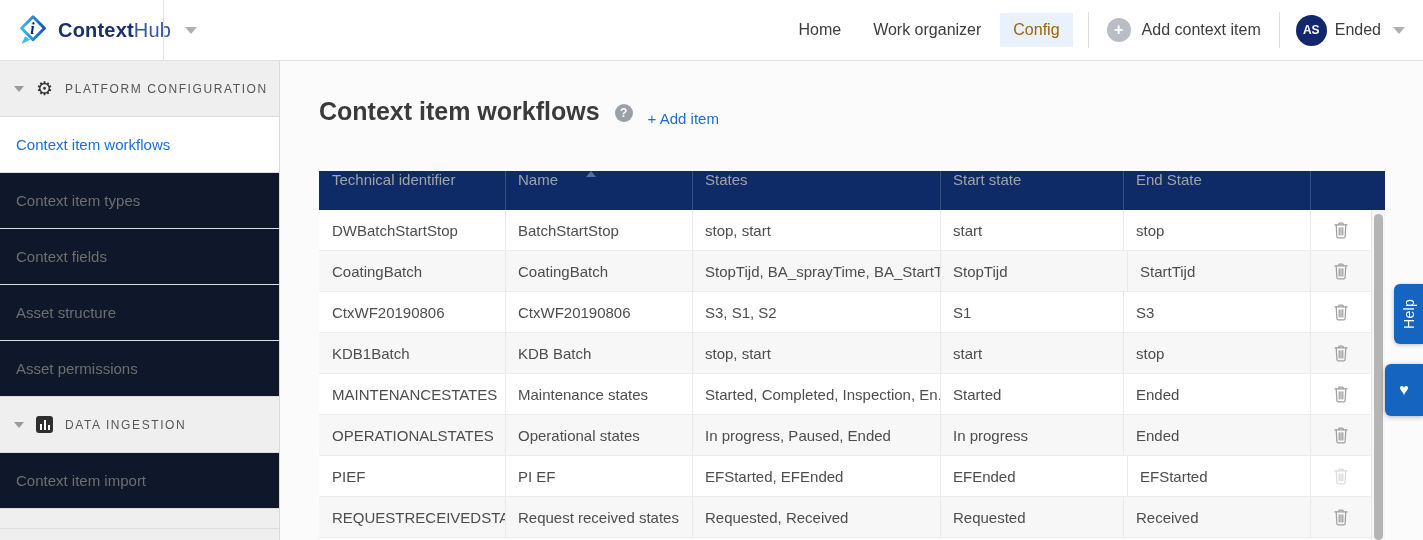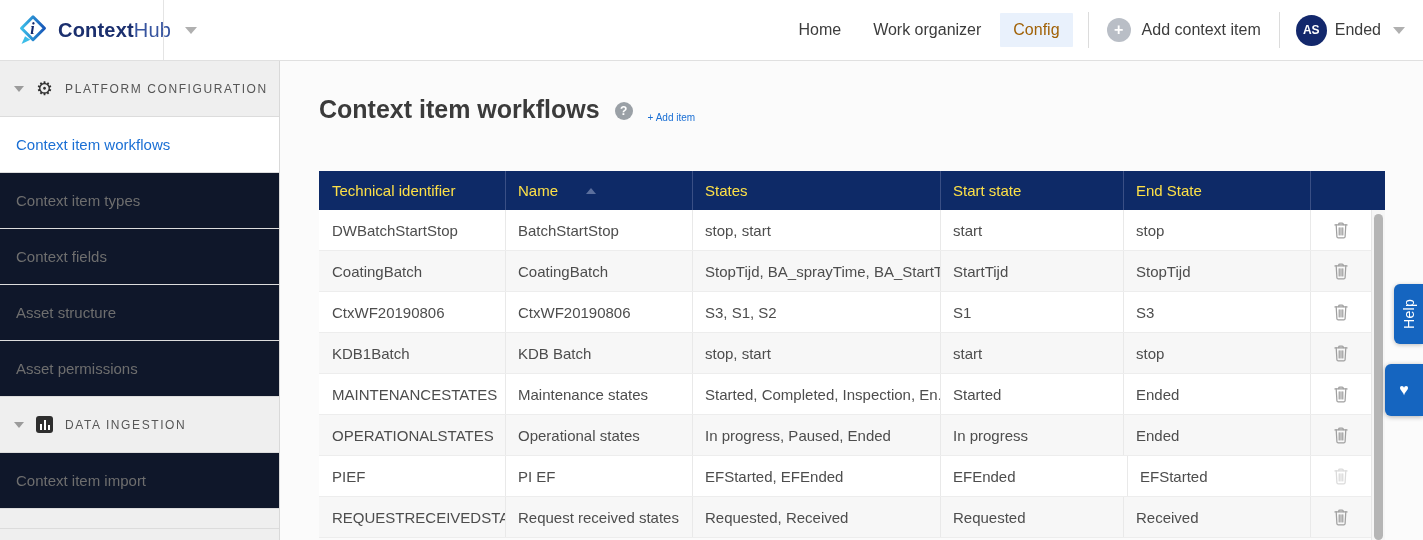--- a/index.html
+++ b/index.html
@@ -45,26 +45,26 @@
   .side-item.selected { background:#fff; color:#1a6fd4; }
   .side-spacer { height:20px; border-bottom:1px solid #dcdcdc; }
 
   
   .main { position:absolute; left:281px; top:61px; width:1142px; height:479px; background:#fbfbfb; }
   .page-head { display:flex; align-items:center; gap:15px; padding:34px 0 0 38px; }
   .page-title { font-size:25px; font-weight:700; color:#3b3b3b; }
   .help-circle { width:18px; height:18px; border-radius:50%; background:#9aa0a6; color:#fff;
                  font-size:12px; font-weight:700; display:flex; align-items:center; justify-content:center;
                  cursor:pointer; margin-top:3px; }
-  .add-item { font-size:10px; color:#1a6fd4; cursor:pointer; margin-top:15px; }
+  .add-item { font-size:15px; color:#1a6fd4; cursor:pointer; margin-top:15px; }
 
   
   .table-wrap { position:absolute; left:38px; top:110px; width:1066px; }
   .thead { display:flex; height:39px; background:#0e2a67; }
-  .th { color:#fde047; font-size:15px; display:flex; align-items:center; padding-left:13px; cursor:pointer; }
+  .th { color:#a3a3a3; font-size:15px; display:flex; padding-left:13px; cursor:pointer; }
   .th + .th { box-shadow: inset 1px 0 0 #3a4f85; }
   .sort-asc { width:0; height:0; border-left:5px solid transparent; border-right:5px solid transparent;
               border-bottom:6px solid #5b6f9d; margin-left:28px; }
   .col-0{width:186px}.col-1{width:187px}.col-2{width:248px}.col-3{width:183px}.col-4{width:187px}
   .th-actions{width:75px}
   .tbody { width:1052px; }
   .tr { display:flex; height:41px; border-bottom:1px solid #ededed; background:#fff; cursor:pointer; }
   .tr:nth-child(even) { background:#f7f7f7; }
   .td { font-size:15px; color:#4d4d4d; display:flex; align-items:center; padding-left:13px;
         overflow:hidden; white-space:nowrap; }
@@ -202,22 +202,22 @@
                   <path d="M11 7 V15"></path>
                 </svg>
               </span>
             </button>
           </div>
         </div>
         <div class="tr">
           <div class="td col-0">CoatingBatch</div>
           <div class="td col-1">CoatingBatch</div>
           <div class="td col-2">StopTijd, BA_sprayTime, BA_StartTi...</div>
+          <div class="td col-4">StopTijd</div>
           <div class="td col-3">StartTijd</div>
-          <div class="td col-4">StopTijd</div>
           <div class="td td-actions">
             <button class="trash-btn">
               <span style="display:flex">
                 <svg width="16" height="19" viewBox="0 0 18 20" fill="none" stroke="currentColor" stroke-width="1.4" stroke-linecap="round" stroke-linejoin="round">
                   <path d="M6.5 3.5 V2.7 Q6.5 1.6 7.6 1.6 H10.4 Q11.5 1.6 11.5 2.7 V3.5"></path>
                   <path d="M2.2 3.8 H15.8"></path>
                   <path d="M3.6 3.8 L4.4 17 Q4.5 18.4 5.9 18.4 H12.1 Q13.5 18.4 13.6 17 L14.4 3.8"></path>
                   <path d="M7 7 V15"></path>
                   <path d="M9 7 V15"></path>
                   <path d="M11 7 V15"></path>

